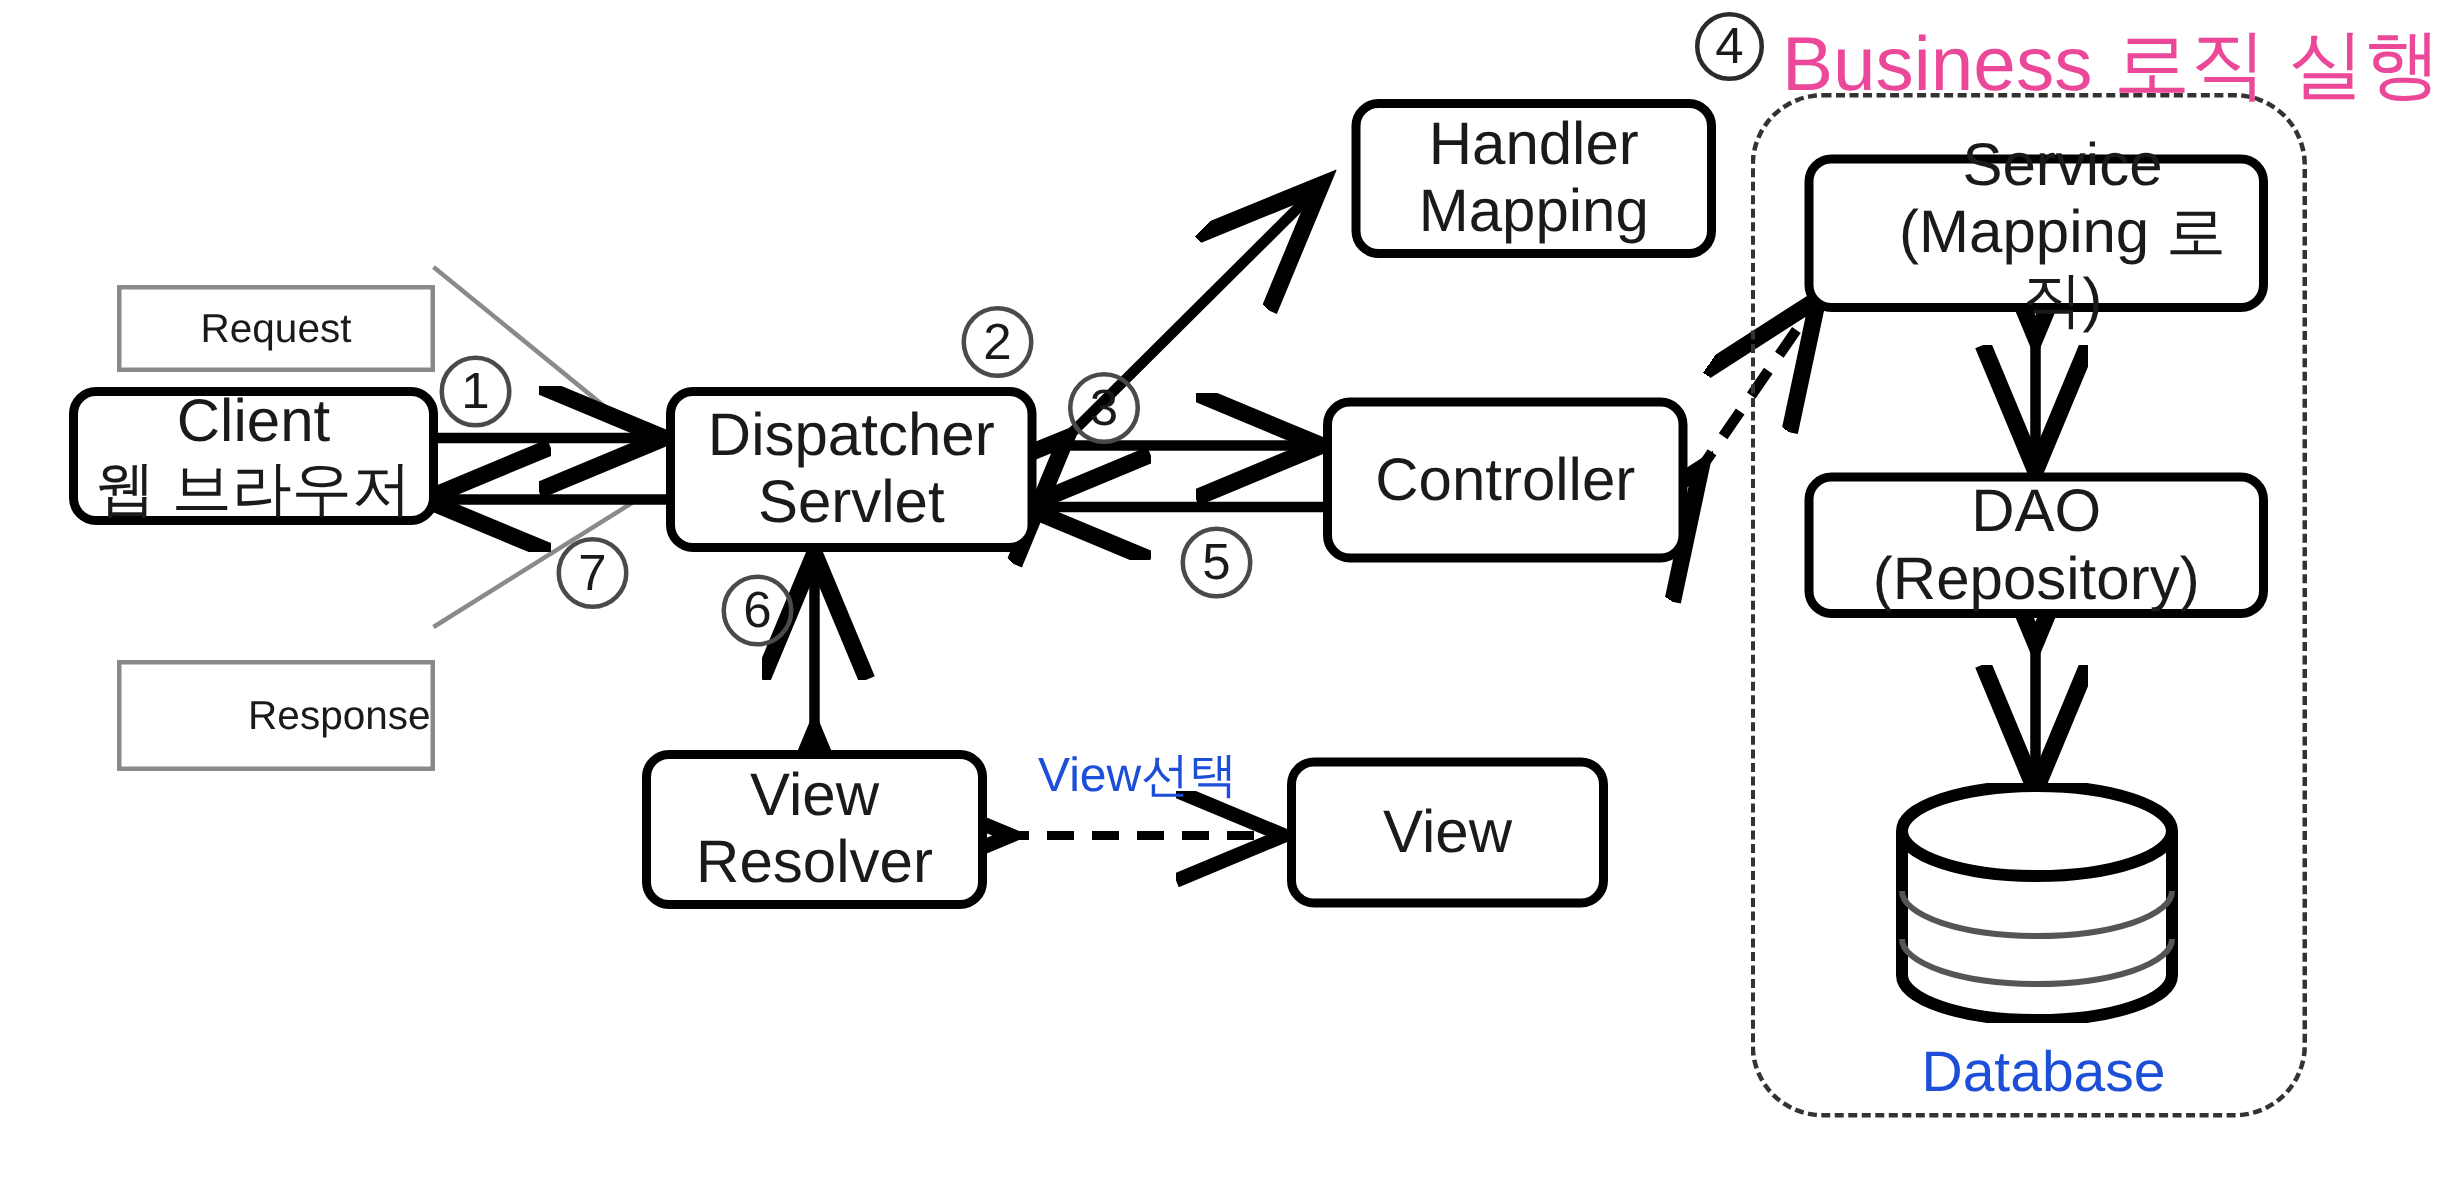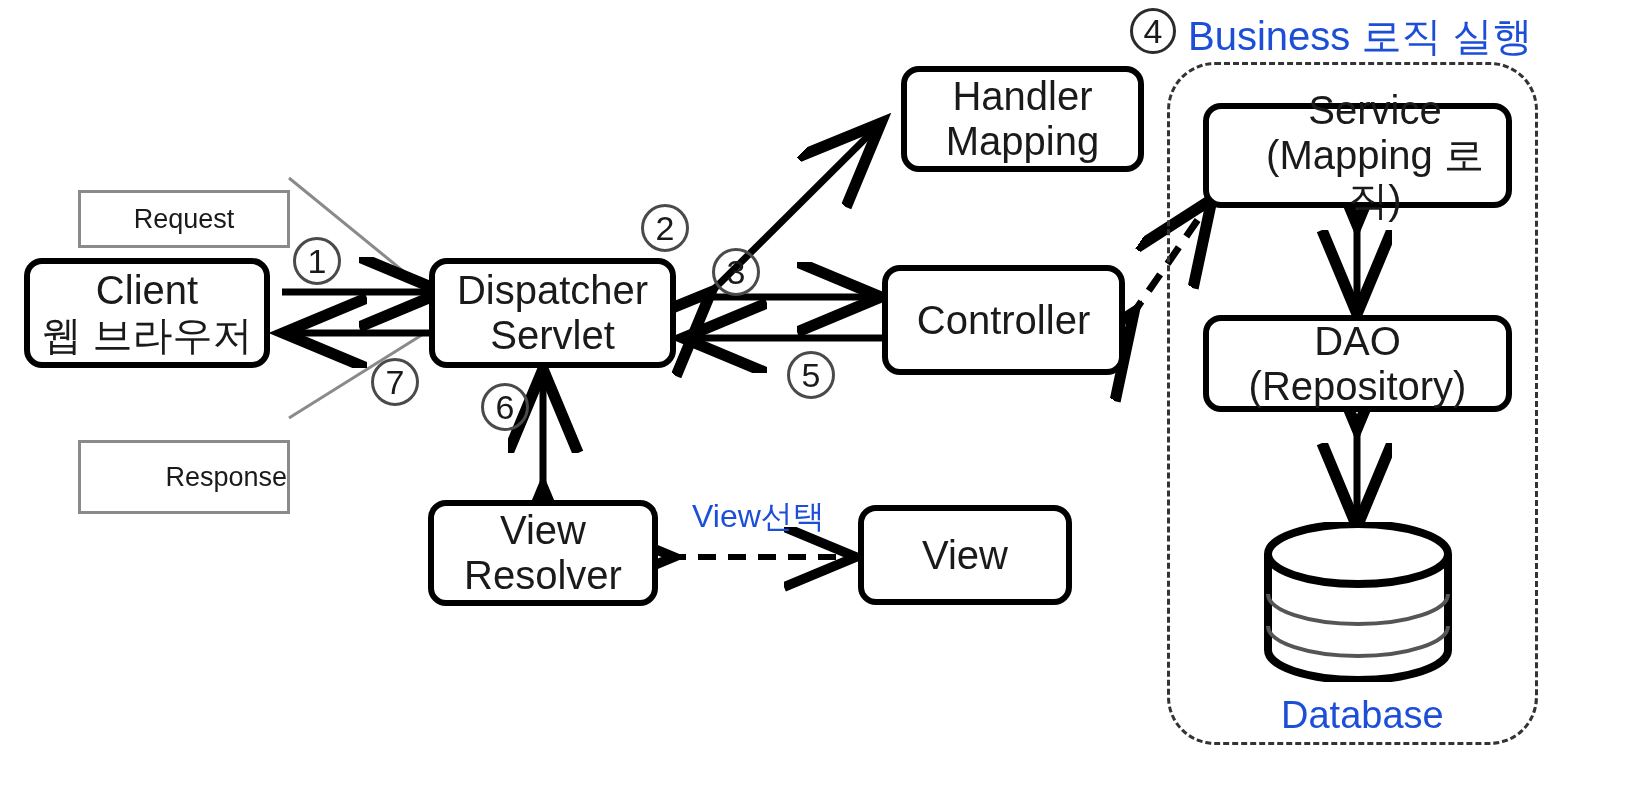--- a/index.html
+++ b/index.html
@@ -10,21 +10,21 @@
   .node{position:absolute;display:flex;flex-direction:column;align-items:center;justify-content:center;
         box-sizing:border-box;background:#fff;text-align:center;line-height:1.12;color:#1a1a1a;}
   .node.thick{border:6px solid #000;border-radius:18px;font-size:40px;}
   .node.thin{border:3px solid #8a8a8a;border-radius:0;font-size:27px;margin-top:48px;}
   .node .l2{display:block;}
   .circ{position:absolute;border:3px solid #4a4a4a;border-radius:50%;
         display:flex;align-items:center;justify-content:center;background:transparent;
         font-size:34px;color:#1a1a1a;box-sizing:border-box;}
   .circ.dark{border-color:#2b2b2b;}
   .dashbox{position:absolute;border:3px dashed #333;border-radius:48px;box-sizing:border-box;background:transparent;}
-  .hdr{position:absolute;font-size:40px;color:#1d4ed8;white-space:nowrap;}
+  .hdr{position:absolute;font-size:51px;color:#ec4899;white-space:nowrap;}
   .freelabel{position:absolute;font-size:30px;color:#1d4ed8;white-space:nowrap;}
   .dbwrap{position:absolute;}
 </style>
 </head>
 <body>
 
 <div id="stage">
 
   <svg class="layer" viewBox="0 0 1642 800">
     <defs>
@@ -69,26 +69,26 @@
   <div class="hdr" style="left:1188px;top:9px;">Business 로직 실행</div>
 
   <div class="node thin" style="left:78px;top:142px;width:212px;height:58px;">
     <span>Request</span>
   </div>
 
   <div class="node thin" style="left:78px;top:392px;width:212px;height:74px;align-items:flex-end;">
     <span>Response</span>
   </div>
 
-  <div class="node thick" style="left:24px;top:258px;width:246px;height:110px;">
+  <div class="node thick" style="left:46px;top:258px;width:246px;height:92px;">
     <span>Client</span>
     <span class="l2">웹 브라우저</span>
   </div>
 
-  <div class="node thick" style="left:429px;top:258px;width:247px;height:110px;text-align:center;">
+  <div class="node thick" style="left:444px;top:258px;width:247px;height:110px;text-align:center;">
     <span>Dispatcher</span>
     <span class="l2">Servlet</span>
   </div>
 
   <div class="node thick" style="left:901px;top:66px;width:243px;height:106px;">
     <span>Handler</span>
     <span class="l2">Mapping</span>
   </div>
 
   <div class="node thick" style="left:882px;top:265px;width:243px;height:110px;">

